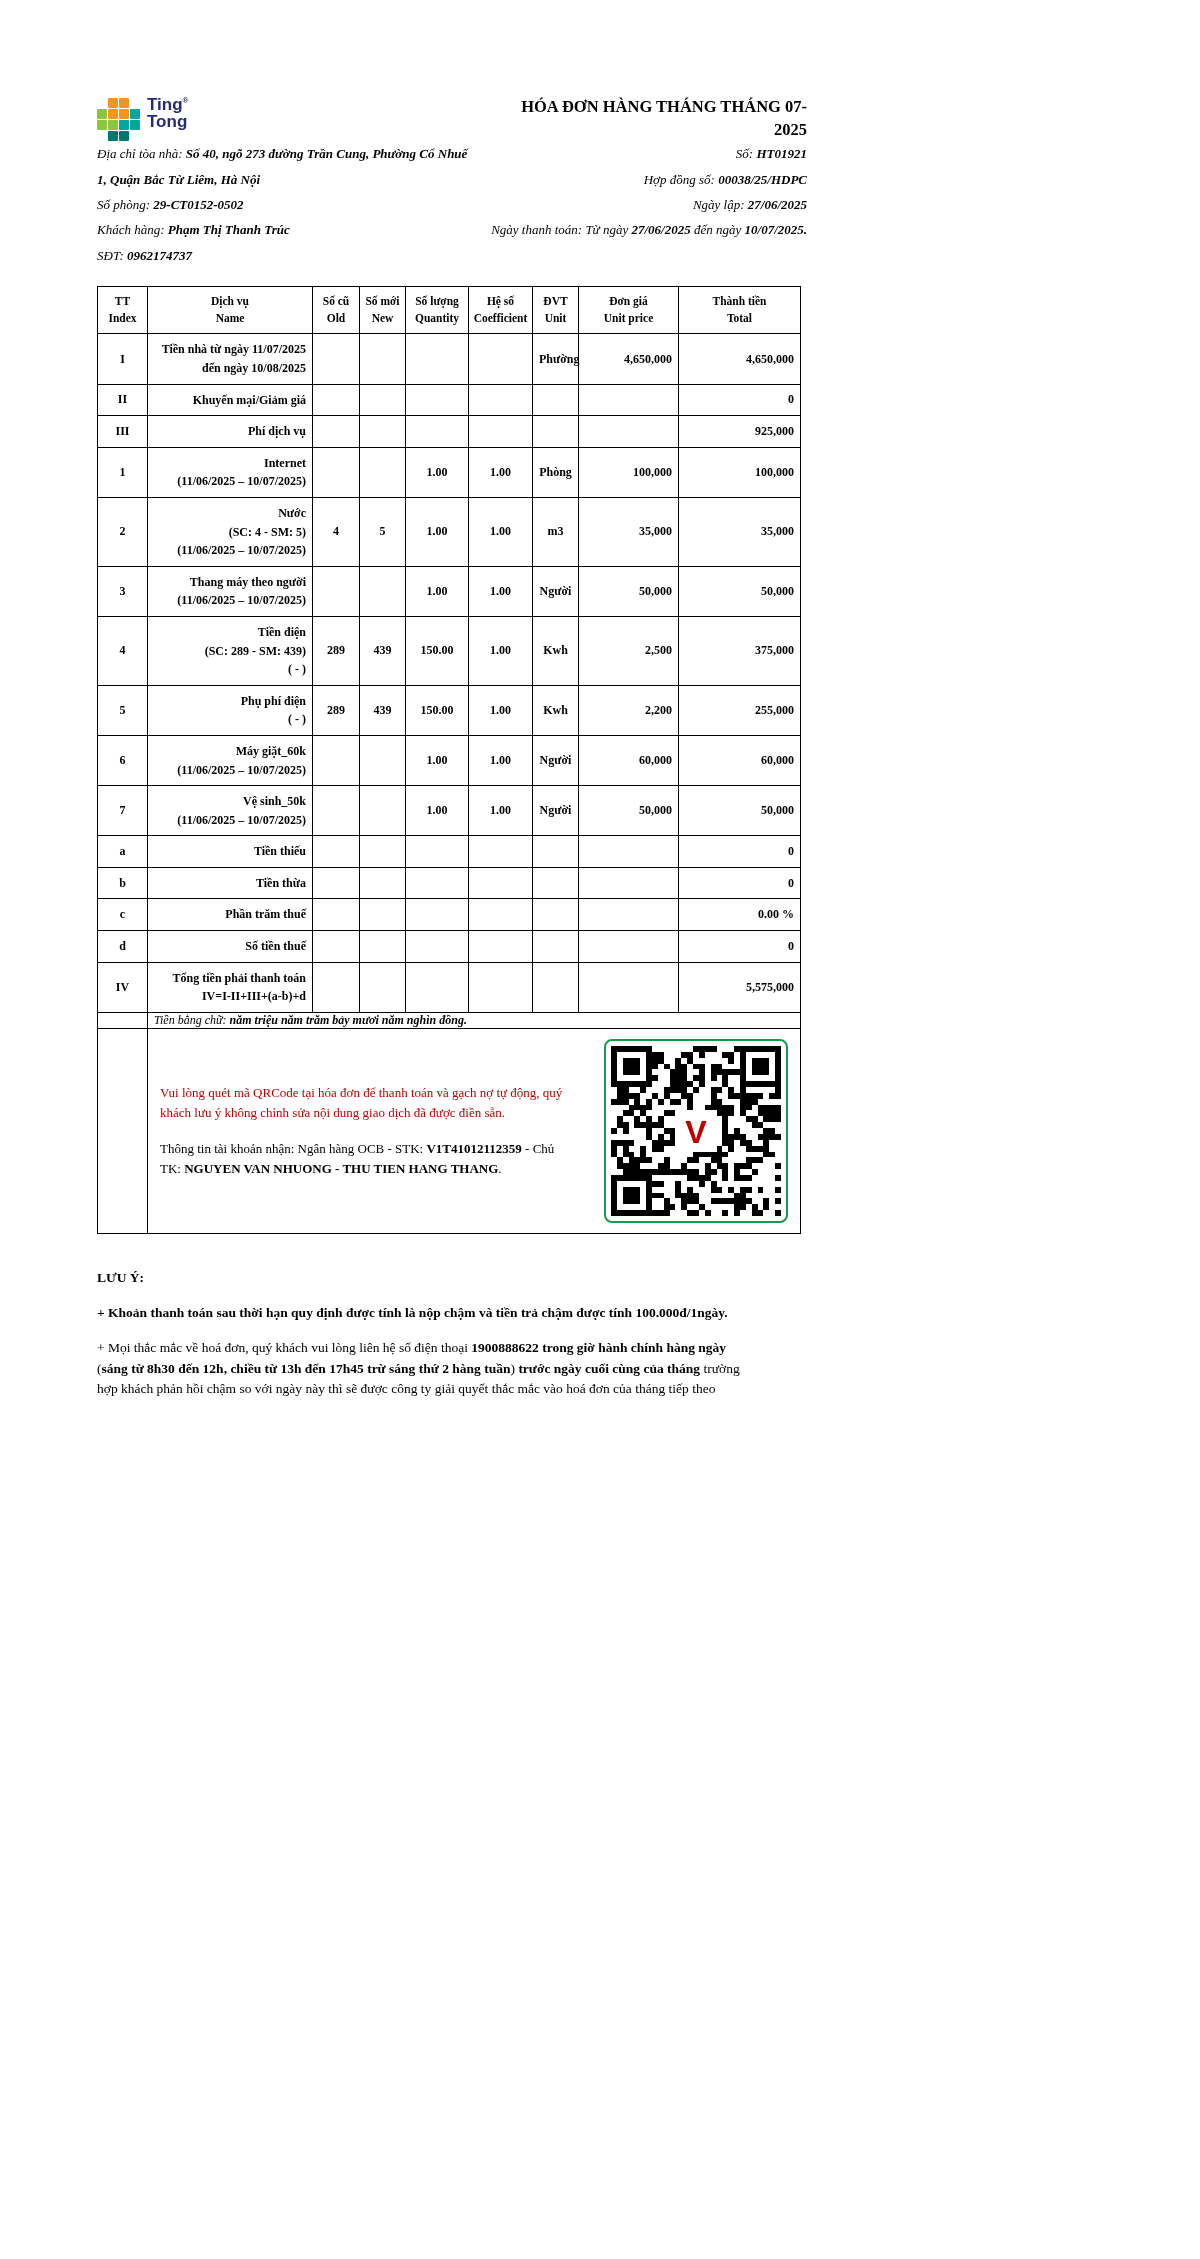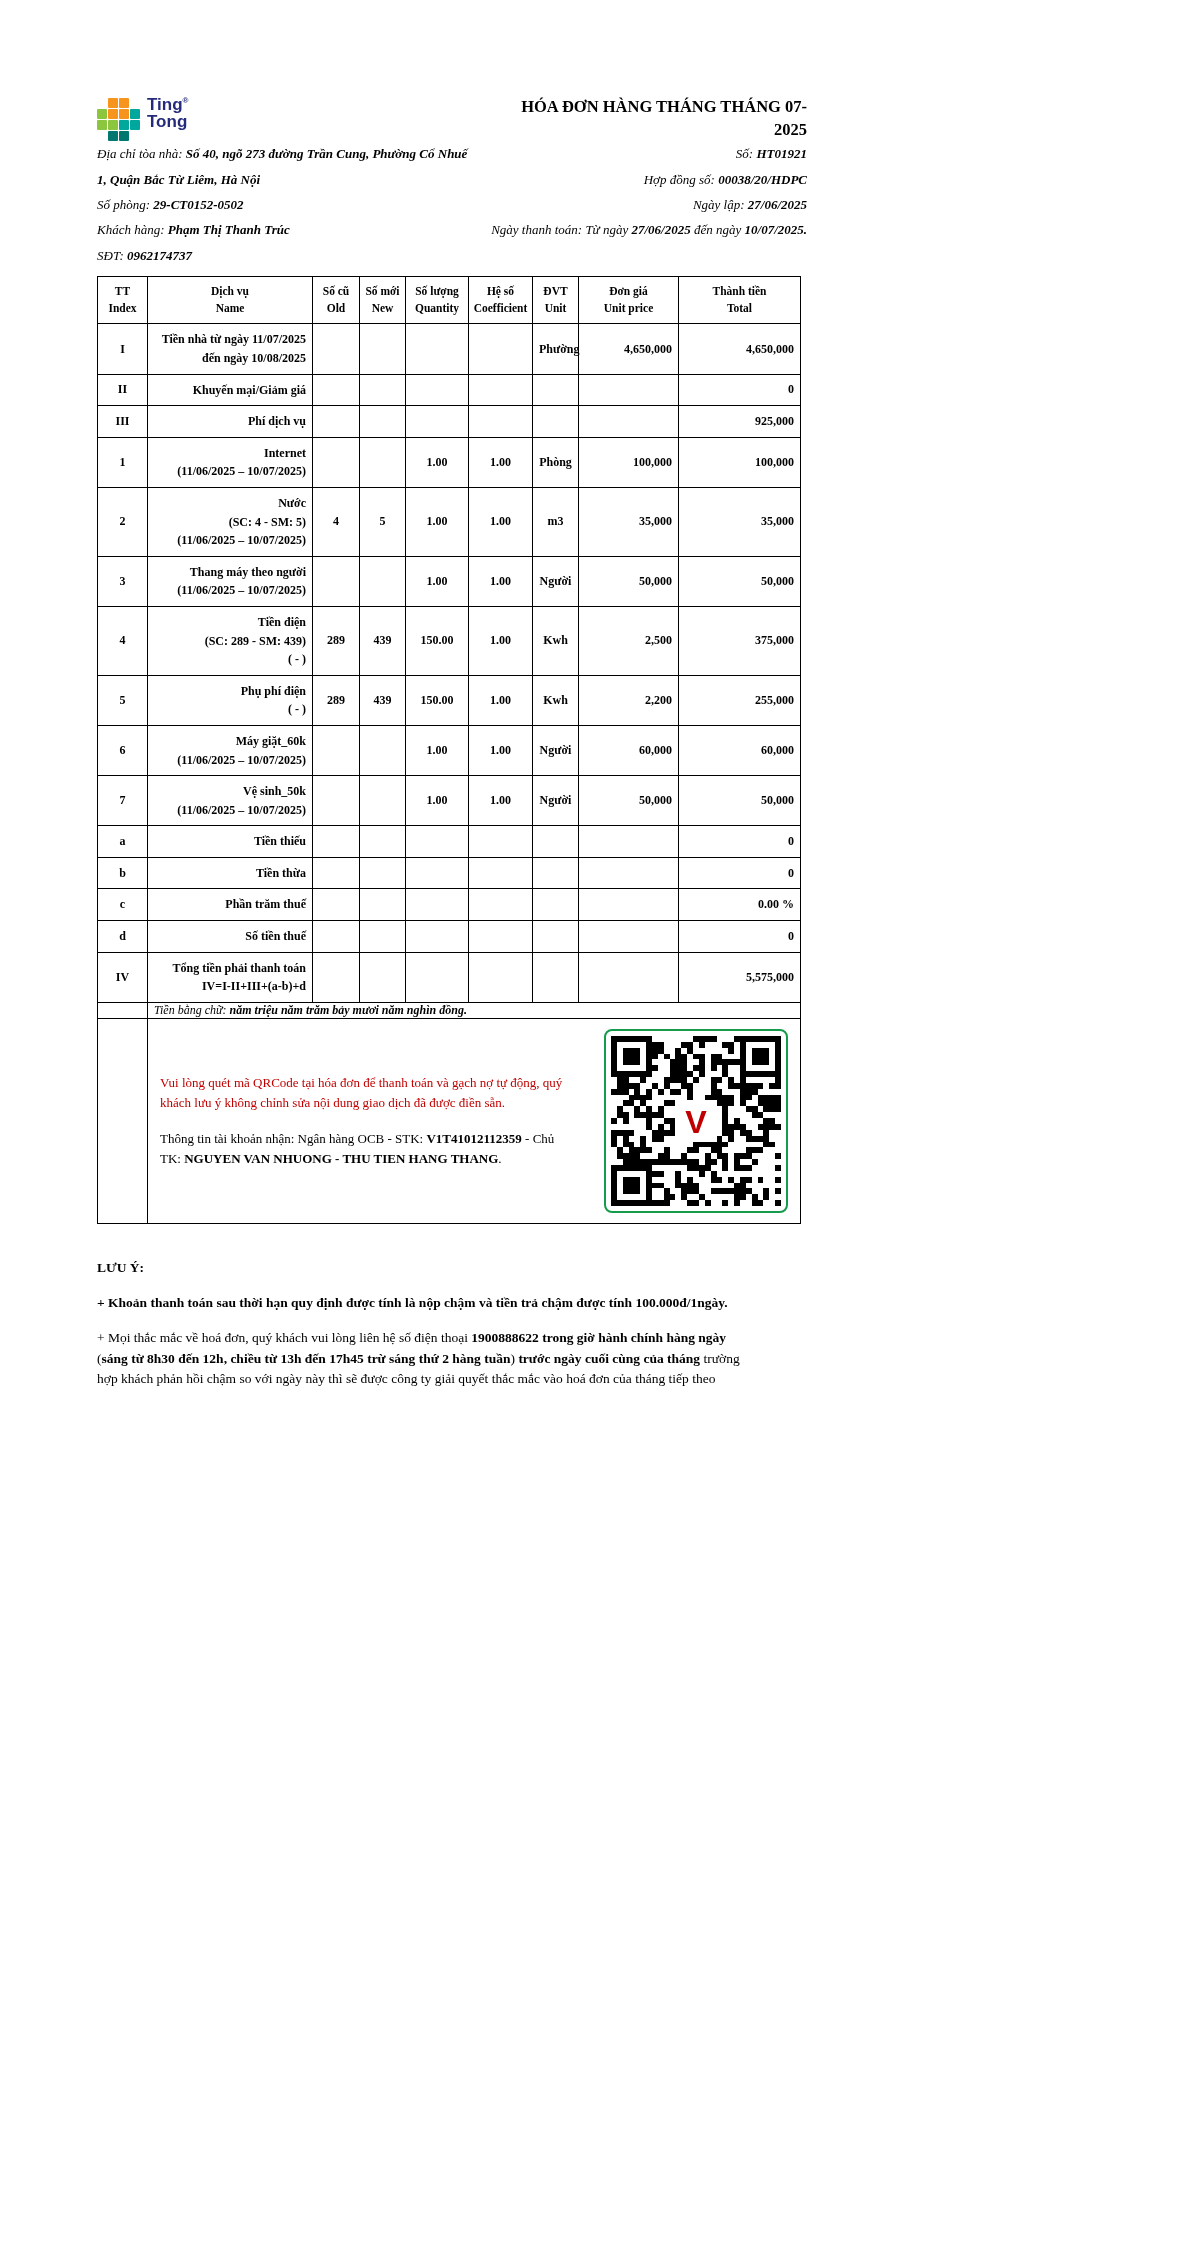--- a/index.html
+++ b/index.html
@@ -26,21 +26,21 @@
   .reg { font-size:8px; vertical-align:super; }
   .title { width:300px; text-align:right; font-weight:bold; font-size:16.5px; line-height:1.4; white-space:pre-line; }
 
   
   .info { display:flex; justify-content:space-between; margin-top:0; font-size:13px; line-height:1.95;font-style:italic; }
   .info-left { width:372px; }
   .info-right { text-align:right; white-space:nowrap; }
   .b { font-weight:bold; }
 
   
-  table.inv { border-collapse:collapse; margin-top:8px; width:703px; table-layout:fixed; }
+  table.inv { border-collapse:collapse; margin-top:18px; width:703px; table-layout:fixed; }
   .inv th, .inv td { border:1px solid #000; vertical-align:middle; }
   .inv th { font-size:11.5px; text-align:center; white-space:pre-line; line-height:1.5; padding:6px 2px; font-weight:bold; }
   .inv td { font-size:12px; padding:6px 6px; font-weight:bold; }
   td.ci { text-align:center; }
   td.cn { text-align:right; white-space:pre-line; line-height:1.55; }
   td.cc { text-align:center; }
   td.cr { text-align:right; }
   td.words-cell { font-weight:normal; font-style:italic; padding:0 6px; }
   .words-val { font-weight:bold; }
 
@@ -93,21 +93,21 @@
 
   <div class="info">
     <div class="info-left">
       <div><span>Địa chỉ tòa nhà: </span><span class="b">Số 40, ngõ 273 đường Trần Cung, Phường Cổ Nhuế 1, Quận Bắc Từ Liêm, Hà Nội</span></div>
       <div><span>Số phòng: </span><span class="b">29-CT0152-0502</span></div>
       <div><span>Khách hàng: </span><span class="b">Phạm Thị Thanh Trúc</span></div>
       <div><span>SĐT: </span><span class="b">0962174737</span></div>
     </div>
     <div class="info-right">
       <div><span>Số: </span><span class="b">HT01921</span></div>
-      <div><span>Hợp đồng số: </span><span class="b">00038/20/HDPC</span></div>
+      <div><span>Hợp đồng số: </span><span class="b">00038/25/HDPC</span></div>
       <div><span>Ngày lập: </span><span class="b">27/06/2025</span></div>
       <div><span>Ngày thanh toán: Từ ngày </span><span class="b">27/06/2025</span><span> đến ngày </span><span class="b">10/07/2025.</span></div>
     </div>
   </div>
 
   <table class="inv">
     <colgroup>
       <col style="width:50px">
         <col style="width:165px">
         <col style="width:47px">

